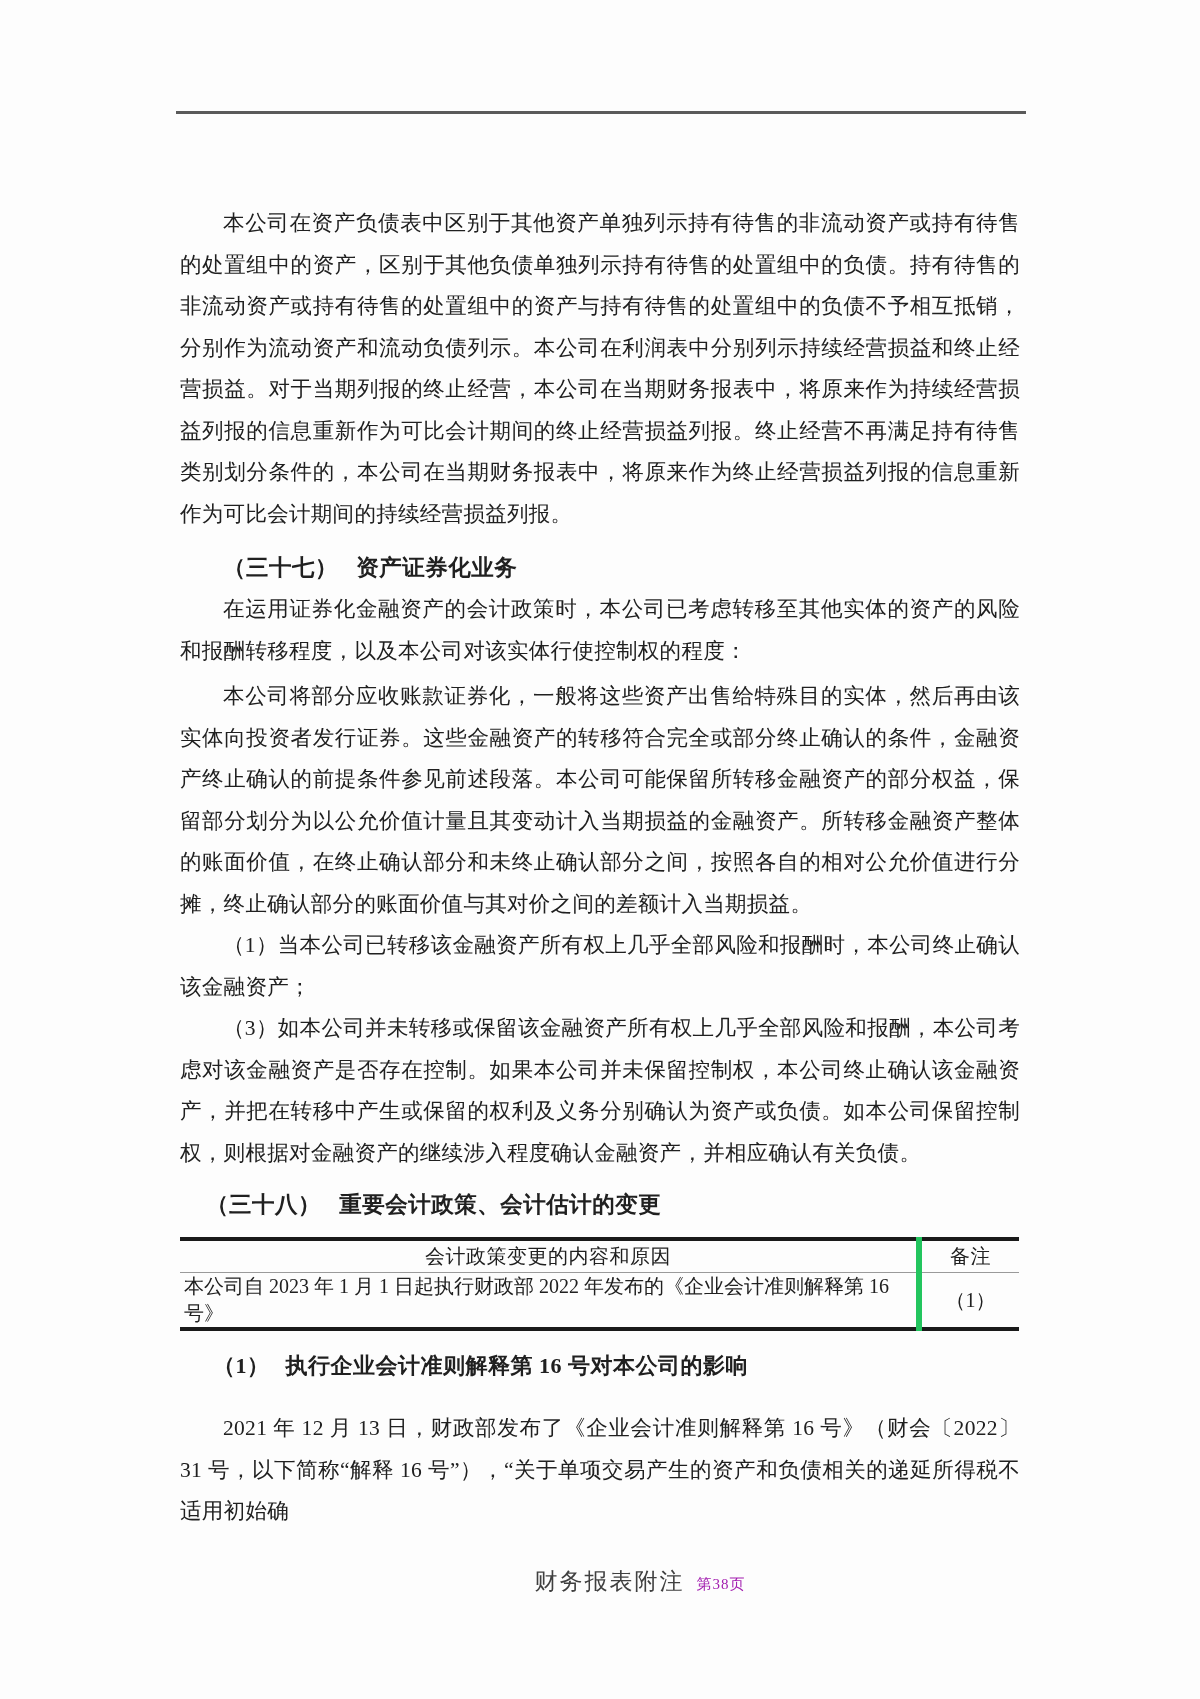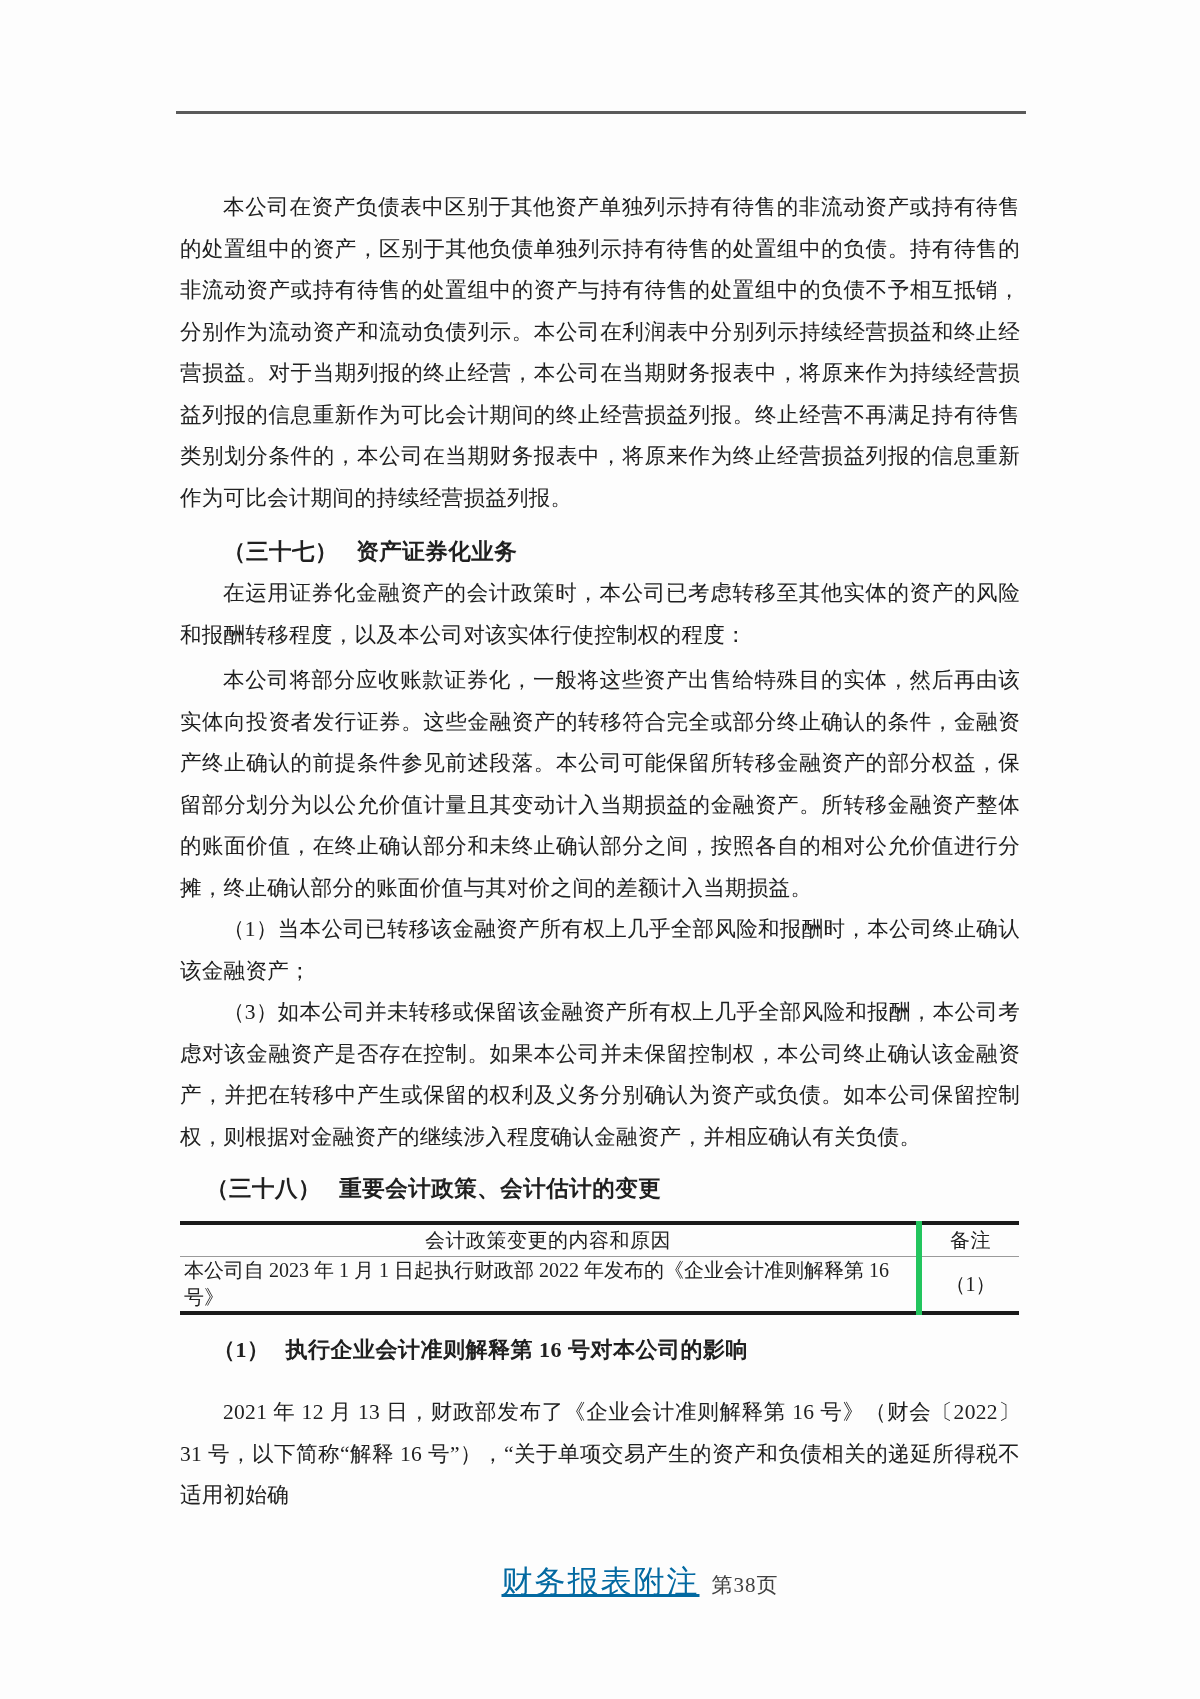--- a/index.html
+++ b/index.html
@@ -21,21 +21,21 @@
     position: absolute;
     left: 176px;
     top: 111px;
     width: 850px;
     height: 3px;
     background: #5a5a5a;
   }
   .content {
     position: absolute;
     left: 180px;
-    top: 0;
+    top: 16px;
     width: 840px;
   }
   .para {
     margin: 0;
     font-size: 21.5px;
     line-height: 41.5px;
     letter-spacing: 0.3px;
     text-align: justify;
     text-indent: 2em;
   }
@@ -101,30 +101,29 @@
   .footer {
     position: absolute;
     top: 1560px;
     left: 100px;
     width: 1080px;
     text-align: center;
     line-height: 44px;
     white-space: nowrap;
   }
   .footer-title {
-    font-size: 31px;
+    font-size: 23px;
     letter-spacing: 2px;
-    color: #0369a1;
-    text-decoration: underline;
+    color: #404040;
   }
   .footer-page {
-    font-size: 21px;
+    font-size: 15px;
     margin-left: 12px;
     letter-spacing: 1px;
-    color: #404040;
+    color: #a21caf;
   }
 </style>
 </head>
 <body>
 
 <div class="page">
 
   <div class="top-rule"></div>
 
   <div class="content">

